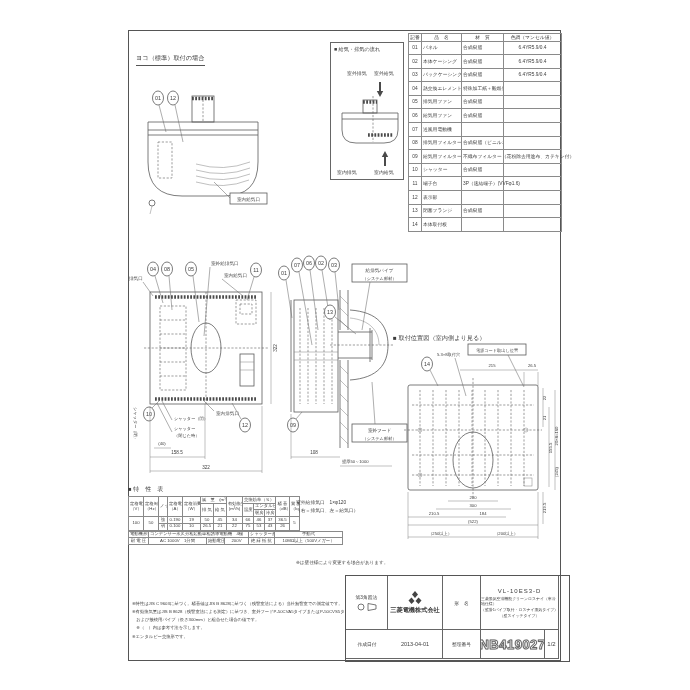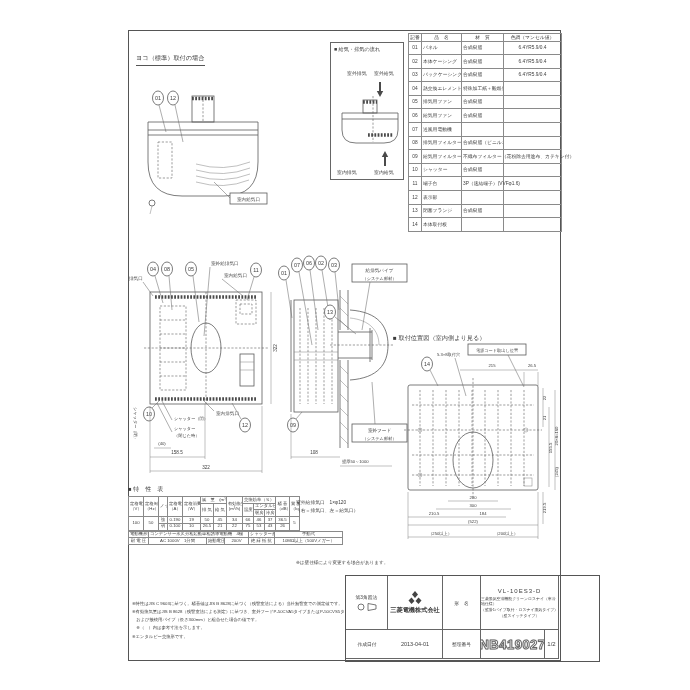--- a/index.html
+++ b/index.html
@@ -30,21 +30,21 @@
   #spec-title{font-size:6px;margin-bottom:2px;}
   #spec-block table{font-size:4.3px;line-height:1.1;}
   #mount-title-box{left:136px;top:54px;font-size:6.2px;border-bottom:.8px solid #555;padding-bottom:1.5px;}
   #flow-box{left:330px;top:42px;width:74px;height:138px;border:1px solid #666;box-sizing:border-box;font-size:4.9px;}
   #flow-box .lbl{position:absolute;}
   #outdoor-note{left:296px;top:499px;font-size:4.8px;line-height:1.6;}
   #wall-note{left:296px;top:560px;font-size:4.6px;}
   #notes{left:132px;top:600px;font-size:4.3px;line-height:1.9;width:212px;}
   #notes div{white-space:nowrap;overflow:hidden;}
   
-  #title-block{left:345px;top:575px;width:255px;height:87px;border:1.1px solid #555;box-sizing:border-box;
+  #title-block{left:345px;top:575px;width:225px;height:87px;border:1.1px solid #555;box-sizing:border-box;
     display:grid;grid-template-columns:42px 55px 38px 64px 14px;grid-template-rows:54px 29px;}
   #title-block>div{border-right:.8px solid #666;border-bottom:.8px solid #666;display:flex;
     flex-direction:column;align-items:center;justify-content:center;overflow:hidden;}
   #title-block>div:nth-child(5n){border-right:none;}
   .tb-small{font-size:4.8px;}
   #tb-company{font-size:6.2px;font-weight:bold;gap:2px;}
   #tb-model-cell{grid-column:4/6;font-size:3.9px;line-height:1.45;}
   #tb-model-code{font-size:6px;letter-spacing:1px;}
   #tb-docnum{font-size:13px;font-weight:bold;color:#fff;letter-spacing:.5px;
     -webkit-text-stroke:.9px #666;text-shadow:0 0 1px #666,0 0 1px #666;}

